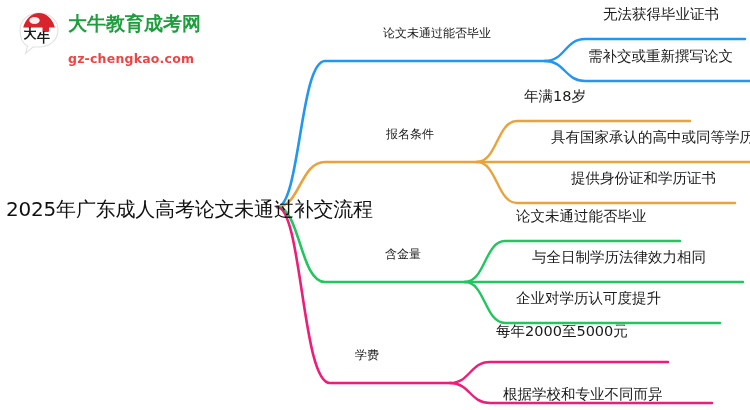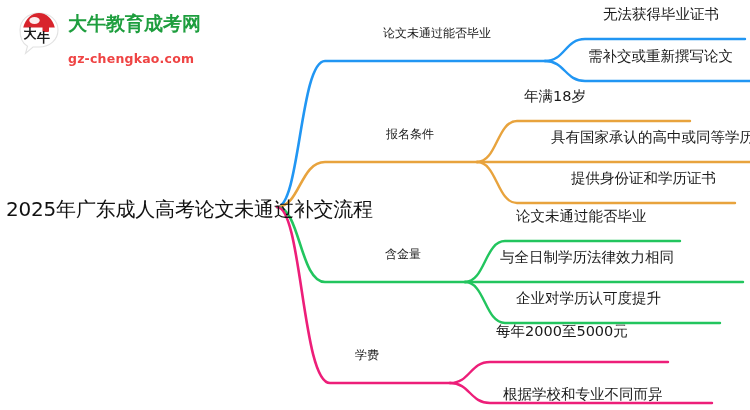--- a/index.html
+++ b/index.html
@@ -171,21 +171,21 @@
   <div class="node leaf-label" style="left:524px; top:89px;">年满18岁</div>
 
   <div class="node leaf-label" style="left:551px; top:130px;">具有国家承认的高中或同等学历</div>
 
   <div class="node leaf-label" style="left:551px; top:171px;margin-left:20px;">提供身份证和学历证书</div>
 
   <div class="node branch-label" style="left:385px; top:248px;">含金量</div>
 
   <div class="node leaf-label" style="left:516px; top:209px;">论文未通过能否毕业</div>
 
-  <div class="node leaf-label" style="left:500px; top:250px;">与全日制学历法律效力相同</div>
+  <div class="node leaf-label" style="left:532px; top:250px;">与全日制学历法律效力相同</div>
 
   <div class="node leaf-label" style="left:516px; top:291px;">企业对学历认可度提升</div>
 
   <div class="node branch-label" style="left:355px; top:349px;">学费</div>
 
   <div class="node leaf-label" style="left:496px; top:324px;">每年2000至5000元</div>
 
   <div class="node leaf-label" style="left:503px; top:387px;">根据学校和专业不同而异</div>
 
 </div>

